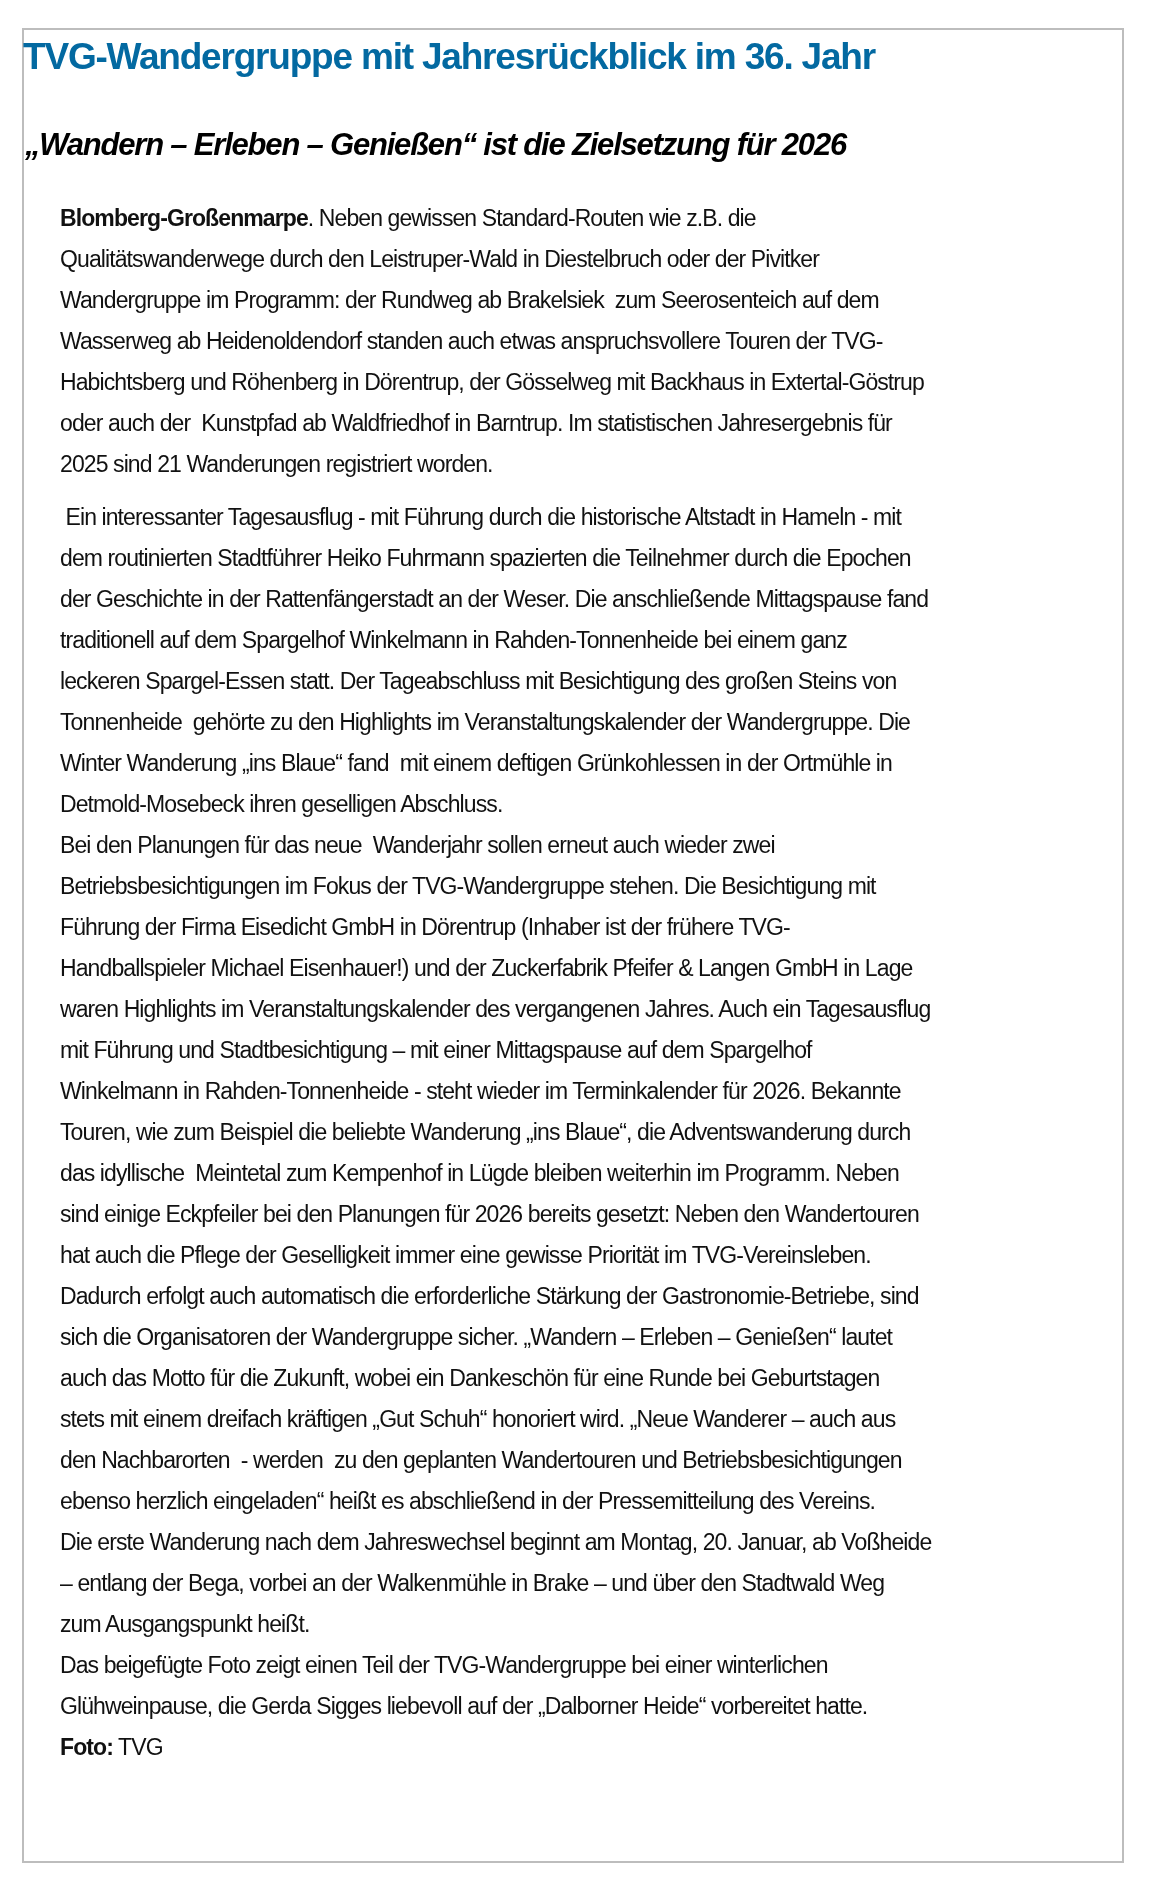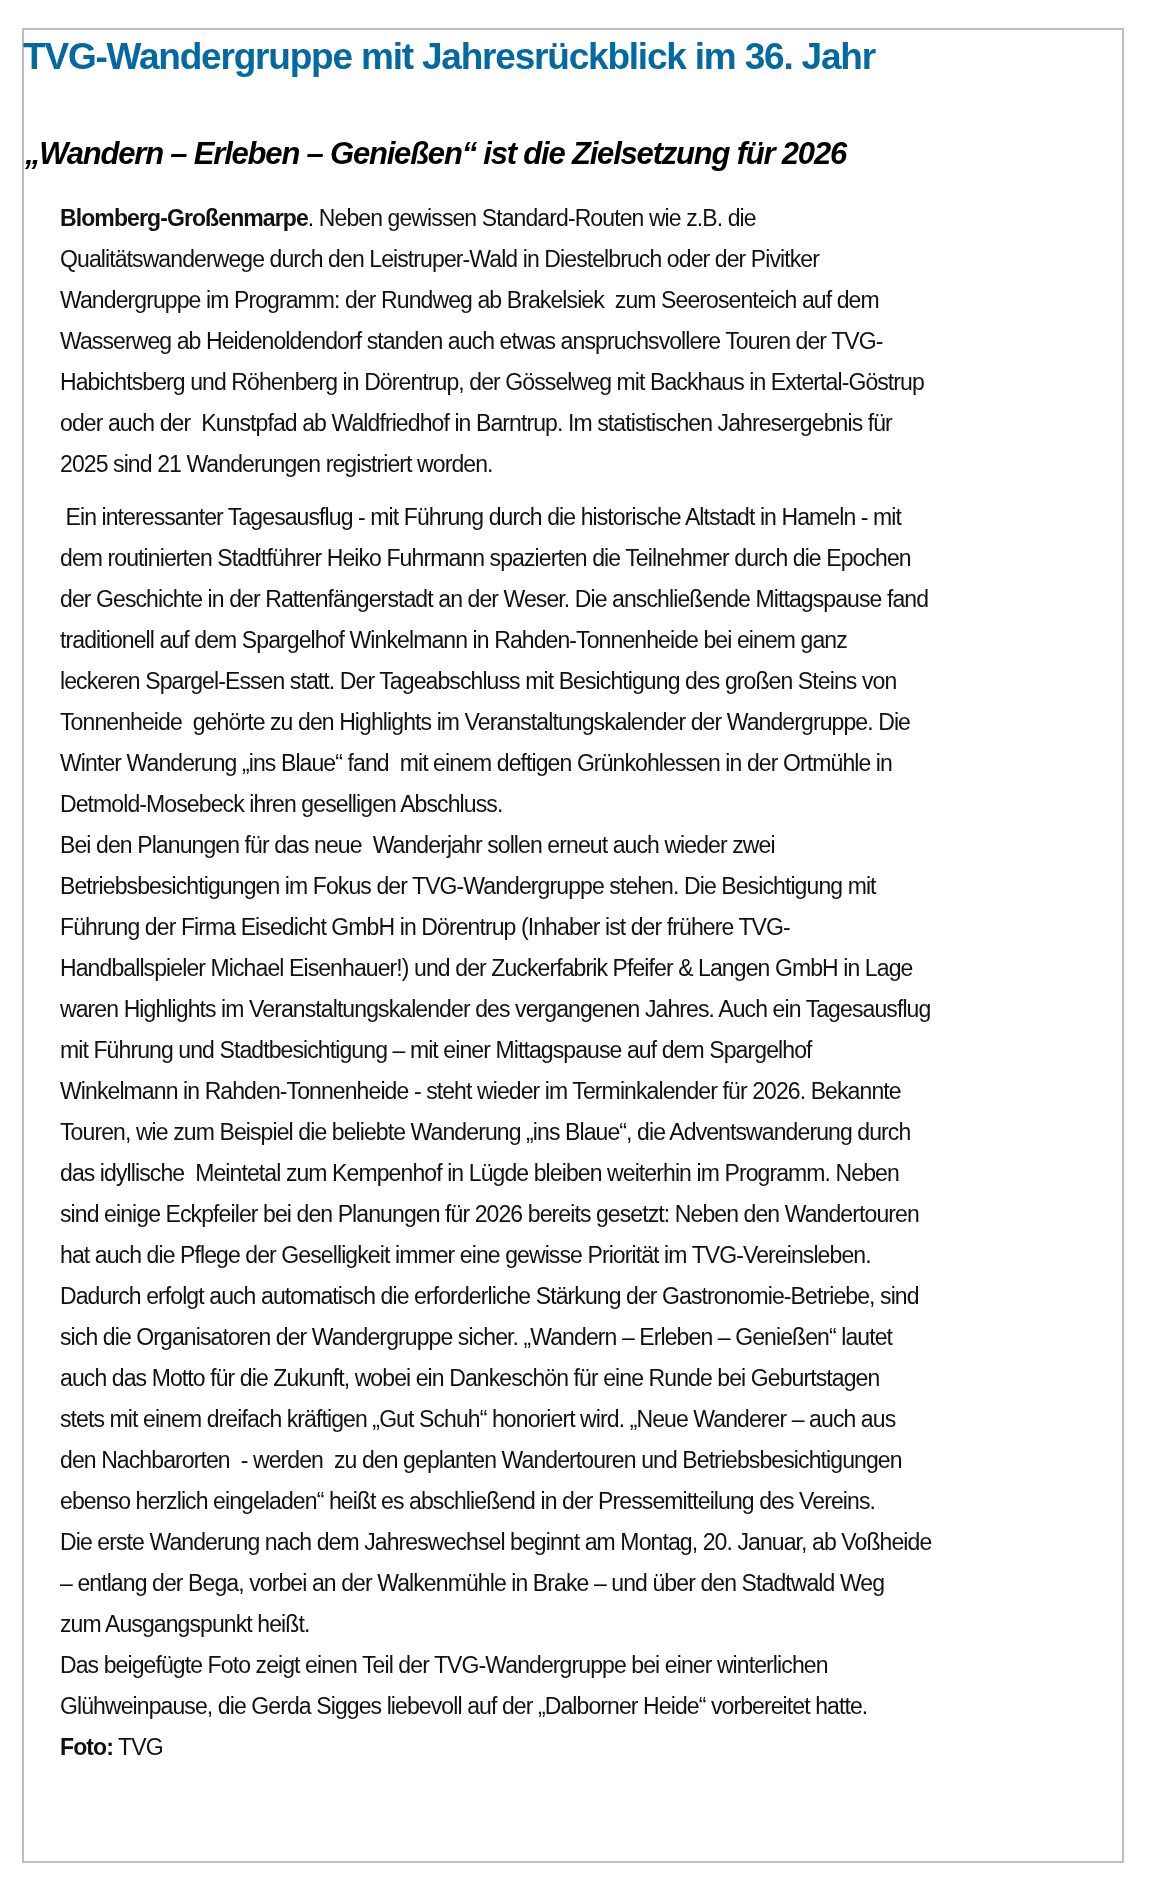--- a/index.html
+++ b/index.html
@@ -37,21 +37,21 @@
       margin: 0;
       font-size: 37px;
       font-weight: bold;
       letter-spacing: -1.2px;
       white-space: nowrap;
       color: #0369a1;
     }
     .subtitle {
       position: absolute;
       left: 2px;
-      top: 108px;
+      top: 99px;
       margin: 0;
       font-size: 31px;
       font-weight: bold;
       font-style: italic;
       letter-spacing: -1.2px;
       white-space: nowrap;
       color: #000;
     }
     .lines {
       position: absolute;

